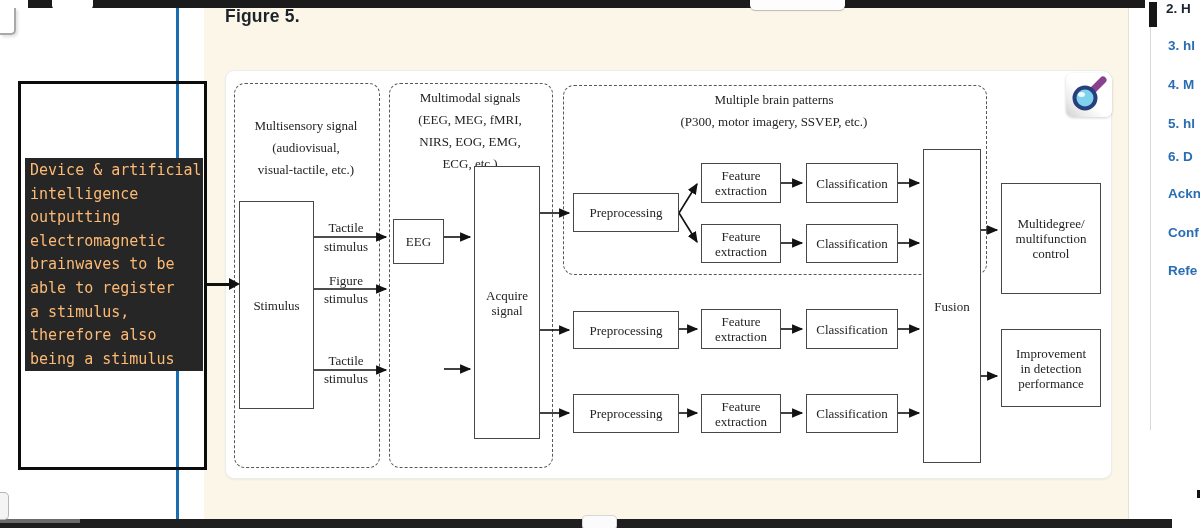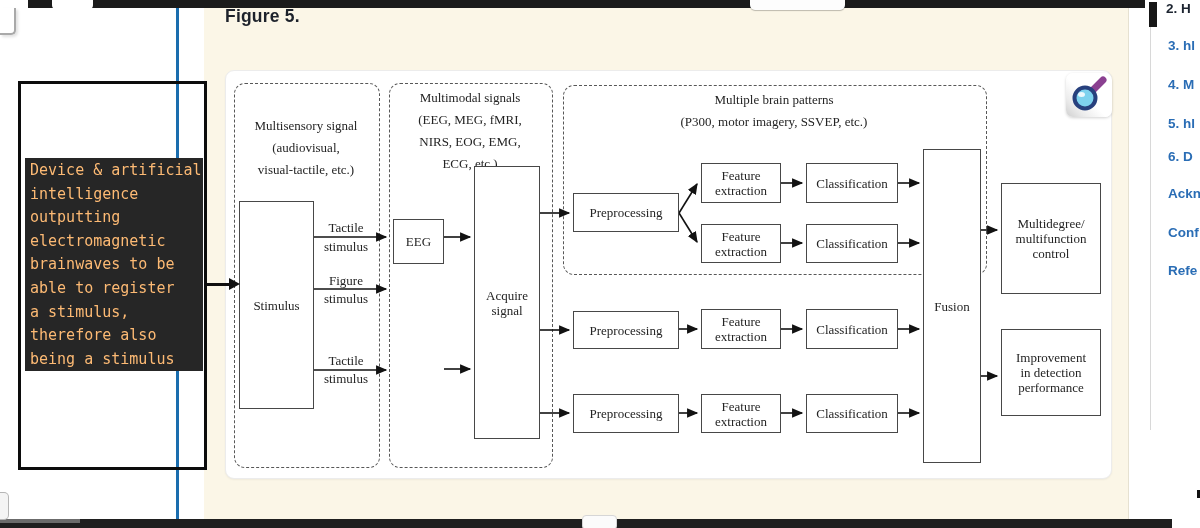--- a/index.html
+++ b/index.html
@@ -154,21 +154,21 @@
   <div class="abs dbox" style="left:475px;top:323px;width:80px;height:39px;">Feature
 extraction</div>
   <div class="abs dbox" style="left:580px;top:92px;width:92px;height:40px;">Classification</div>
   <div class="abs dbox" style="left:580px;top:153px;width:92px;height:39px;">Classification</div>
   <div class="abs dbox" style="left:580px;top:238px;width:92px;height:40px;">Classification</div>
   <div class="abs dbox" style="left:580px;top:323px;width:92px;height:39px;">Classification</div>
   <div class="abs dbox" style="left:697px;top:78px;width:58px;height:314px;">Fusion</div>
   <div class="abs dbox" style="left:775px;top:112px;width:100px;height:111px;">Multidegree/
 multifunction
 control</div>
-  <div class="abs dbox" style="left:775px;top:258px;width:100px;height:87px;">Improvement
+  <div class="abs dbox" style="left:775px;top:258px;width:100px;height:78px;">Improvement
 in detection
 performance</div>
 
   <div class="abs badge">
     <svg width="46" height="44" viewBox="0 0 46 44" xmlns="http://www.w3.org/2000/svg">
       <line x1="27" y1="17" x2="37" y2="7" stroke="#8a4090" stroke-width="7" stroke-linecap="round"></line>
       <circle cx="19" cy="25" r="10.5" fill="#7ed2ee" stroke="#27407d" stroke-width="4"></circle>
       <ellipse cx="15.5" cy="21.5" rx="3.5" ry="2.5" fill="#ffffff" opacity="0.85"></ellipse>
     </svg>
   </div>

